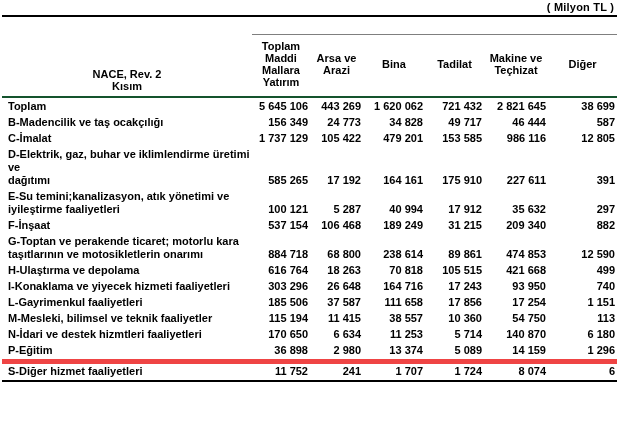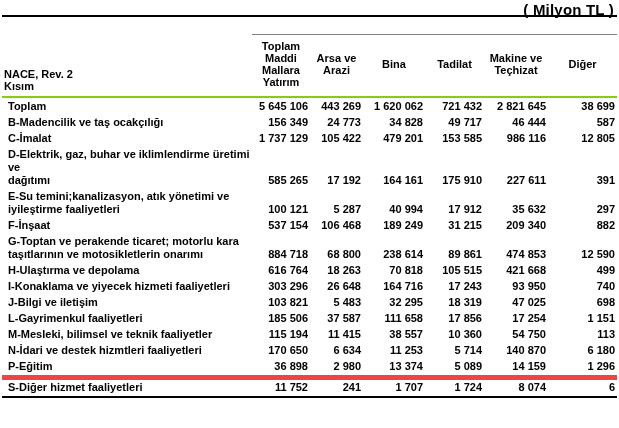--- a/index.html
+++ b/index.html
@@ -10,21 +10,21 @@
     font-family: "Liberation Sans", sans-serif;
     color: #000;
     position: relative;
     overflow: hidden;
     box-sizing: border-box;
   }
   .unit-label {
     position: absolute;
     top: 1px;
     right: 5px;
-    font-size: 15px;
+    font-size: 11px;
     font-weight: 700;
     letter-spacing: 0.2px;
   }
   table.stat {
     position: absolute;
     top: 15px;
     left: 2px;
     width: 615px;
     border-collapse: collapse;
     table-layout: fixed;
@@ -32,26 +32,26 @@
     border-bottom: 2px solid #000;
   }
   
   tr.spacer th { height: 17px; padding: 0; border: none; }
   tr.spacer th.sp-data { border-bottom: 1px solid #7f7f7f; }
   tr.head th {
     font-size: 11px;
     font-weight: 700;
     line-height: 12px;
     padding: 2px 2px 4px 2px;
-    border-bottom: 2px solid #84cc16;
+    border-bottom: 2px solid #14532d;
     height: 62px;
     box-sizing: border-box;
   }
   th.label-h {
-    text-align: left;
+    text-align: center;
     vertical-align: bottom;
     padding-left: 6px;
     line-height: 13px;
   }
   th.num-h {
     text-align: center;
     vertical-align: middle;
   }
   tbody td {
     font-size: 11px;
@@ -188,29 +188,20 @@
         <tr>
           <td class="lbl">I-Konaklama ve yiyecek hizmeti faaliyetleri</td>
           <td class="num">303 296</td>
           <td class="num">26 648</td>
           <td class="num">164 716</td>
           <td class="num">17 243</td>
           <td class="num">93 950</td>
           <td class="num">740</td>
         </tr>
         <tr>
-          <td class="lbl">J-Bilgi ve iletişim</td>
-          <td class="num">103 821</td>
-          <td class="num">5 483</td>
-          <td class="num">32 295</td>
-          <td class="num">18 319</td>
-          <td class="num">47 025</td>
-          <td class="num">698</td>
-        </tr>
-        <tr>
           <td class="lbl">L-Gayrimenkul faaliyetleri</td>
           <td class="num">185 506</td>
           <td class="num">37 587</td>
           <td class="num">111 658</td>
           <td class="num">17 856</td>
           <td class="num">17 254</td>
           <td class="num">1 151</td>
         </tr>
         <tr>
           <td class="lbl">M-Mesleki, bilimsel ve teknik faaliyetler</td>

